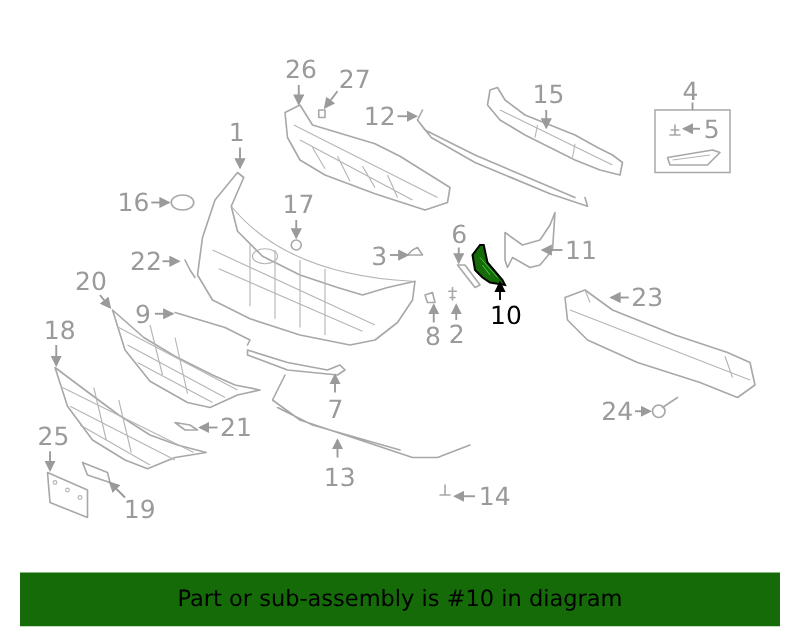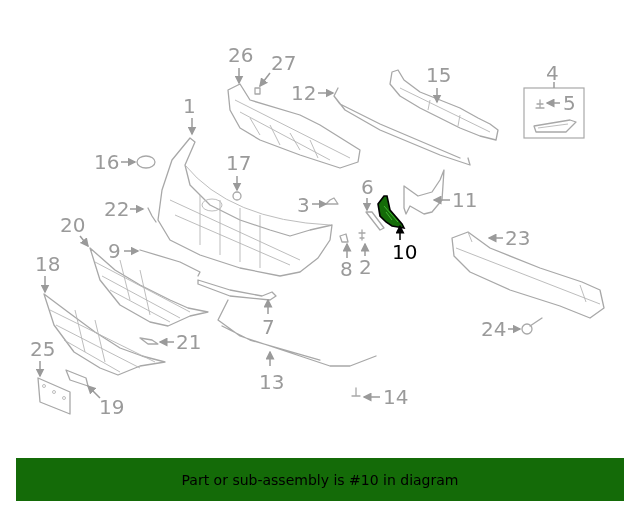--- a/index.html
+++ b/index.html
@@ -7,21 +7,21 @@
   #diagram { position: absolute; left: 0; top: 0; width: 640px; height: 455px; }
   .callout { font-family: "DejaVu Sans", sans-serif; font-size: 20px; fill: #9a9a9a; }
   .callout.highlight { fill: #000000; }
   .part { fill: none; stroke: #a8a8a8; stroke-width: 1.3; stroke-linejoin: round; stroke-linecap: round; }
   .part-thin { fill: none; stroke: #b5b5b5; stroke-width: 0.9; }
   .arrow { stroke: #9a9a9a; stroke-width: 1.5; fill: none; }
   .arrow.highlight { stroke: #000; }
   .banner {
     position: absolute; left: 16px; top: 458px; width: 608px; height: 43px;
     background: #146b08; color: #000; text-align: center;
-    font-family: "DejaVu Sans", sans-serif; font-size: 14px; line-height: 20px;
+    font-family: "DejaVu Sans", sans-serif; font-size: 18px; line-height: 20px;
     display: flex; flex-direction: column; justify-content: center;
   }
 </style>
 </head>
 <body>
 
 <svg id="diagram" viewBox="0 0 640 455" xmlns="http://www.w3.org/2000/svg">
   <defs>
     <marker id="ah" markerWidth="6" markerHeight="6" refX="5" refY="3" orient="auto">
       <path d="M0,0 L6,3 L0,6 Z" fill="#9a9a9a"></path>

